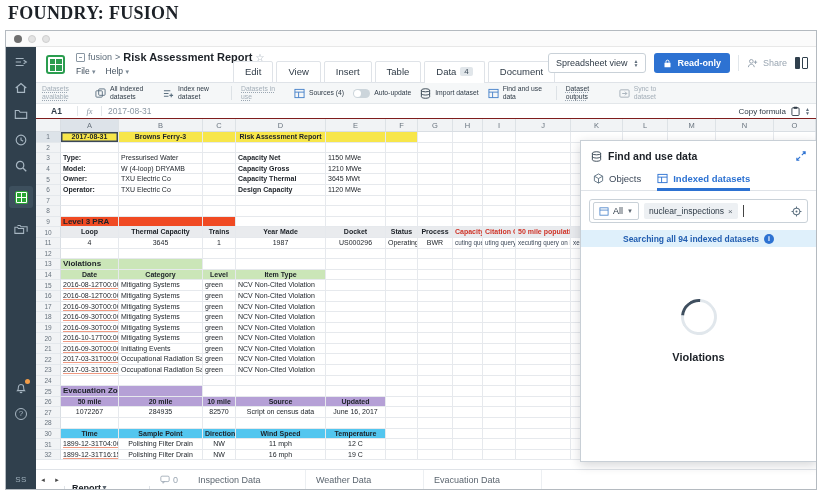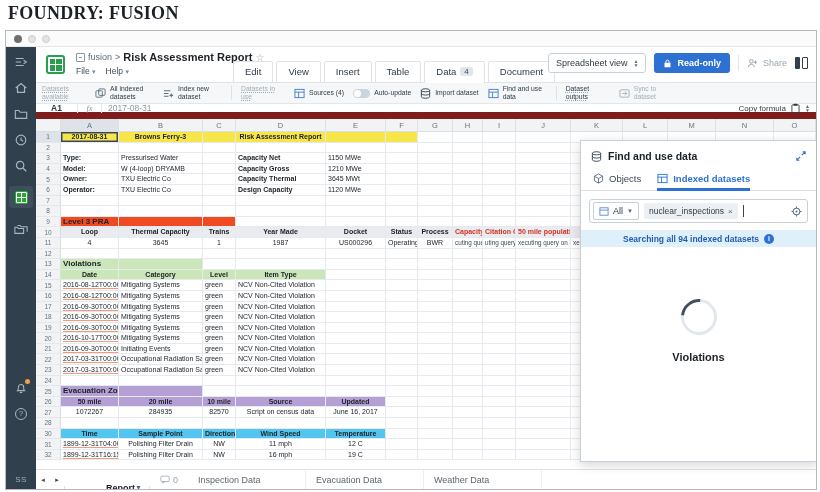--- a/index.html
+++ b/index.html
@@ -64,21 +64,21 @@
   .t2i { display:flex; align-items:center; gap:4px; font-size:6.8px; line-height:1.15; color:#2f3b47; white-space:pre-line; }
   .t2i svg { width:11px; height:11px; flex:none; }
   .t2i .lbl { max-width:44px; }
   .t2i.dashed .lbl { text-decoration:underline dotted 1px #9aa6b2; text-underline-offset:1px; }
   .t2i.dis { color:#a3aeb8; }
   .t2div { width:1px; height:14px; background:#dde2e6; }
   .toggle { width:17px; height:9px; border-radius:5px; background:#ccd5db; position:relative; flex:none; }
   .toggle::after { content:""; position:absolute; left:1px; top:1px; width:7px; height:7px; border-radius:50%; background:#fff; }
 
   
-  .fbar { height:15px; border-bottom:7px solid #7f1d1d; display:flex; align-items:center; font-size:8.5px; }
+  .fbar { height:15px; border-bottom:1px solid #7f1d1d; display:flex; align-items:center; font-size:8.5px; }
   .cellref { width:42px; text-align:center; font-weight:bold; color:#2f3b47; border-right:1px solid #e3e7ea; }
   .fx { width:24px; text-align:center; font-style:italic; color:#8a97a3; font-family:"Liberation Serif", serif; border-right:1px solid #e3e7ea; }
   .fval { flex:1; padding-left:6px; color:#8a97a3; }
   .fbar-right { display:flex; align-items:center; gap:5px; padding-right:6px; color:#2f3b47; font-size:8px; }
   .fbar-right svg { width:9px; height:10px; }
 
   
   .colhdr { height:13px; display:flex; background:#f1f3f5; border-bottom:1px solid #d9dee3; font-size:7.5px; color:#68737e; }
   .colhdr .gut { border-bottom:none; }
   .chcell { border-right:1px solid #dde2e6; display:flex; align-items:center; justify-content:center; }
@@ -100,21 +100,21 @@
   .bg-yellow { background:#f7e64a; }
   .bg-red { background:#f04a23; }
   .bg-green { background:#cbe6b8; }
   .bg-purple { background:#b5a0d6; }
   .bg-cyan { background:#53c6ef; }
   .bg-gray { background:#e9ebee; }
 
   
   .tabbar { position:absolute; bottom:0; left:0; right:0; height:20px; background:#fff; border-top:1px solid #dfe3e8; display:flex; align-items:stretch; font-size:9px; color:#5c6670; }
   .nav-ar { width:14px; display:flex; align-items:center; justify-content:center; color:#444; font-size:7px; }
-  .sheet-active { border:1px solid #dfe3e8; border-top:none; border-bottom:none; width:86px; display:flex; align-items:center; justify-content:flex-end; padding:0 7px; color:#1c2127; font-weight:bold;margin-top:16px; }
+  .sheet-active { border:1px solid #dfe3e8; border-top:none; border-bottom:none; width:86px; display:flex; align-items:center; justify-content:flex-start; padding:0 7px; color:#1c2127; font-weight:bold;margin-top:16px; }
   .sheet-active .caret { color:#5c6670; font-weight:normal; font-size:7px; }
   .cmt { display:flex; align-items:center; gap:3px; padding:0 10px; color:#9aa6b2; }
   .cmt svg { width:10px; height:9px; }
   .sheet { width:118px; display:flex; align-items:center; padding-left:10px; border-right:1px solid #eceff2; }
 
   
   .panel { position:absolute; left:544px; top:93px; width:237px; height:322px; background:#fff; border:1px solid #c8cfd6; box-shadow:0 3px 10px rgba(20,30,40,.18); z-index:6; display:flex; flex-direction:column; }
   .p-head { display:flex; align-items:center; gap:6px; padding:9px 10px 7px; }
   .p-head svg { width:11px; height:11px; }
   .p-title { font-size:10.5px; font-weight:bold; flex:1; }
@@ -920,24 +920,24 @@
             <svg viewBox="0 0 12 10">
               <rect x="1" y="1" width="10" height="6.5" rx="1.5" stroke="currentColor" fill="none"></rect>
               <path d="M3.5 7.5v2l2.3-2" stroke="currentColor" fill="none"></path>
             </svg>
             <span>0</span>
           </span>
         <span class="sheet">
             <span>Inspection Data</span>
           </span>
         <span class="sheet">
-            <span>Evacuation Data</span>
+            <span>Weather Data</span>
           </span>
         <span class="sheet">
-            <span>Weather Data</span>
+            <span>Evacuation Data</span>
           </span>
       </div>
 
       <div class="panel">
         <div class="p-head">
           <svg viewBox="0 0 12 12">
               <ellipse cx="6" cy="2.5" rx="4.5" ry="1.7" stroke="#30404d" fill="none"></ellipse>
               <path d="M1.5 2.5v7c0 .9 2 1.7 4.5 1.7s4.5-.8 4.5-1.7v-7M1.5 6c0 .9 2 1.7 4.5 1.7S10.5 6.9 10.5 6" stroke="#30404d" fill="none"></path>
             </svg>
           <span class="p-title">Find and use data</span>

